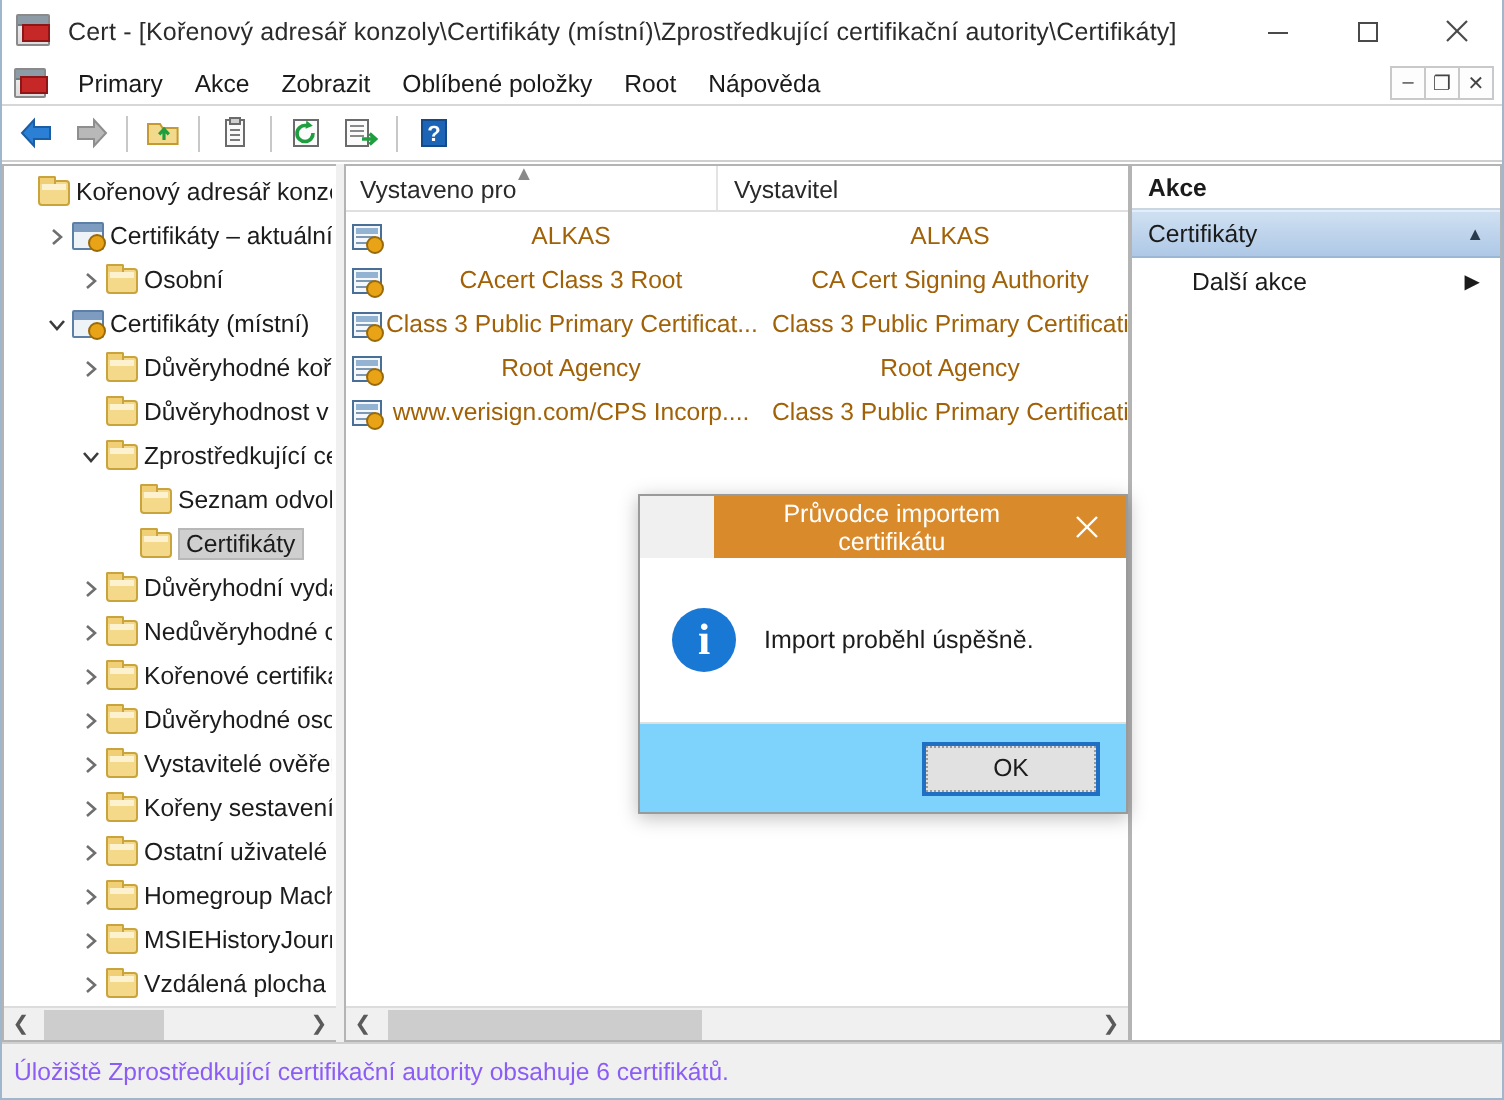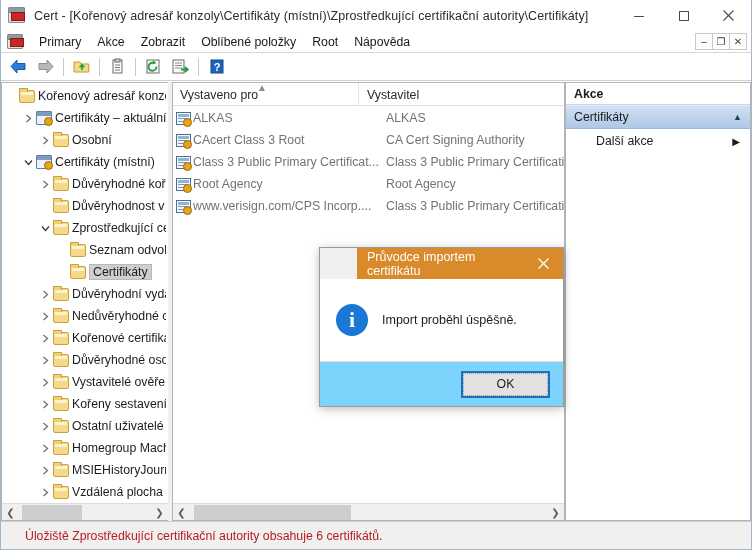--- a/index.html
+++ b/index.html
@@ -10,20 +10,21 @@
     background: #ffffff;
     overflow: hidden;
   }
   #app {
     position: relative;
     width: 752px; height: 550px;
     background: #ffffff;
     border: 1px solid #9fb6cd;
     border-top: none;
     overflow: hidden;
+    text-align: center;
   }
 
   
   .titlebar {
     height: 31px;
     background: #ffffff;
     display: flex; align-items: center;
     padding-left: 7px;
     position: relative;
   }
@@ -213,21 +214,21 @@
     display: flex; align-items: flex-end;
   }
   .col + .col { border-left: 1px solid #e3e3e3; }
   .col-sortarrow {
     position:absolute; left: 84px; top: 0px;
     color:#8a8a8a; font-size: 10px; line-height: 10px;
   }
   .list-body { flex: 1 1 auto; overflow: hidden; padding-top: 1px; }
   .list-row {
     height: 22px; display: flex; align-items: center;
-    font-size: 12.3px; color: #737373; white-space: nowrap;
+    font-size: 12.3px; color: #a16207; white-space: nowrap;
   }
   .cell-icon { width: 20px; flex:0 0 20px; padding-left:3px; display:flex; align-items:center;}
   .cell-a { width: 185px; flex: 0 0 185px; overflow:hidden; }
   .cell-b { flex: 1 1 auto; padding-left: 8px; overflow:hidden; }
   .certicon {
     width: 15px; height: 13px; position: relative;
     background: #f4f8fc; border: 1px solid #4a6f96;
   }
   .certicon::before {
     content:""; position:absolute; left:1px; top:1px; right:1px; height:3px;
@@ -297,22 +298,22 @@
     background:#cdcdcd;
   }
 
   
   .statusbar {
     position: absolute; left:0; right:0; bottom:0;
     height: 28px;
     background: #f0f0f0;
     border-top: 1px solid #d0d0d0;
     display:flex; align-items:center;
-    padding-left: 24px;
-    font-size: 12.3px; color: #b91c1c;
+    padding-left: 6px;
+    font-size: 12.3px; color: #8b5cf6;
   }
 
   
   .dlg {
     position: absolute;
     left: 318px; top: 247px;
     width: 245px; height: 160px;
     background: #f0f0f0;
     border: 1px solid #9a9a9a;
     box-shadow: 0 2px 9px rgba(0,0,0,0.26);

